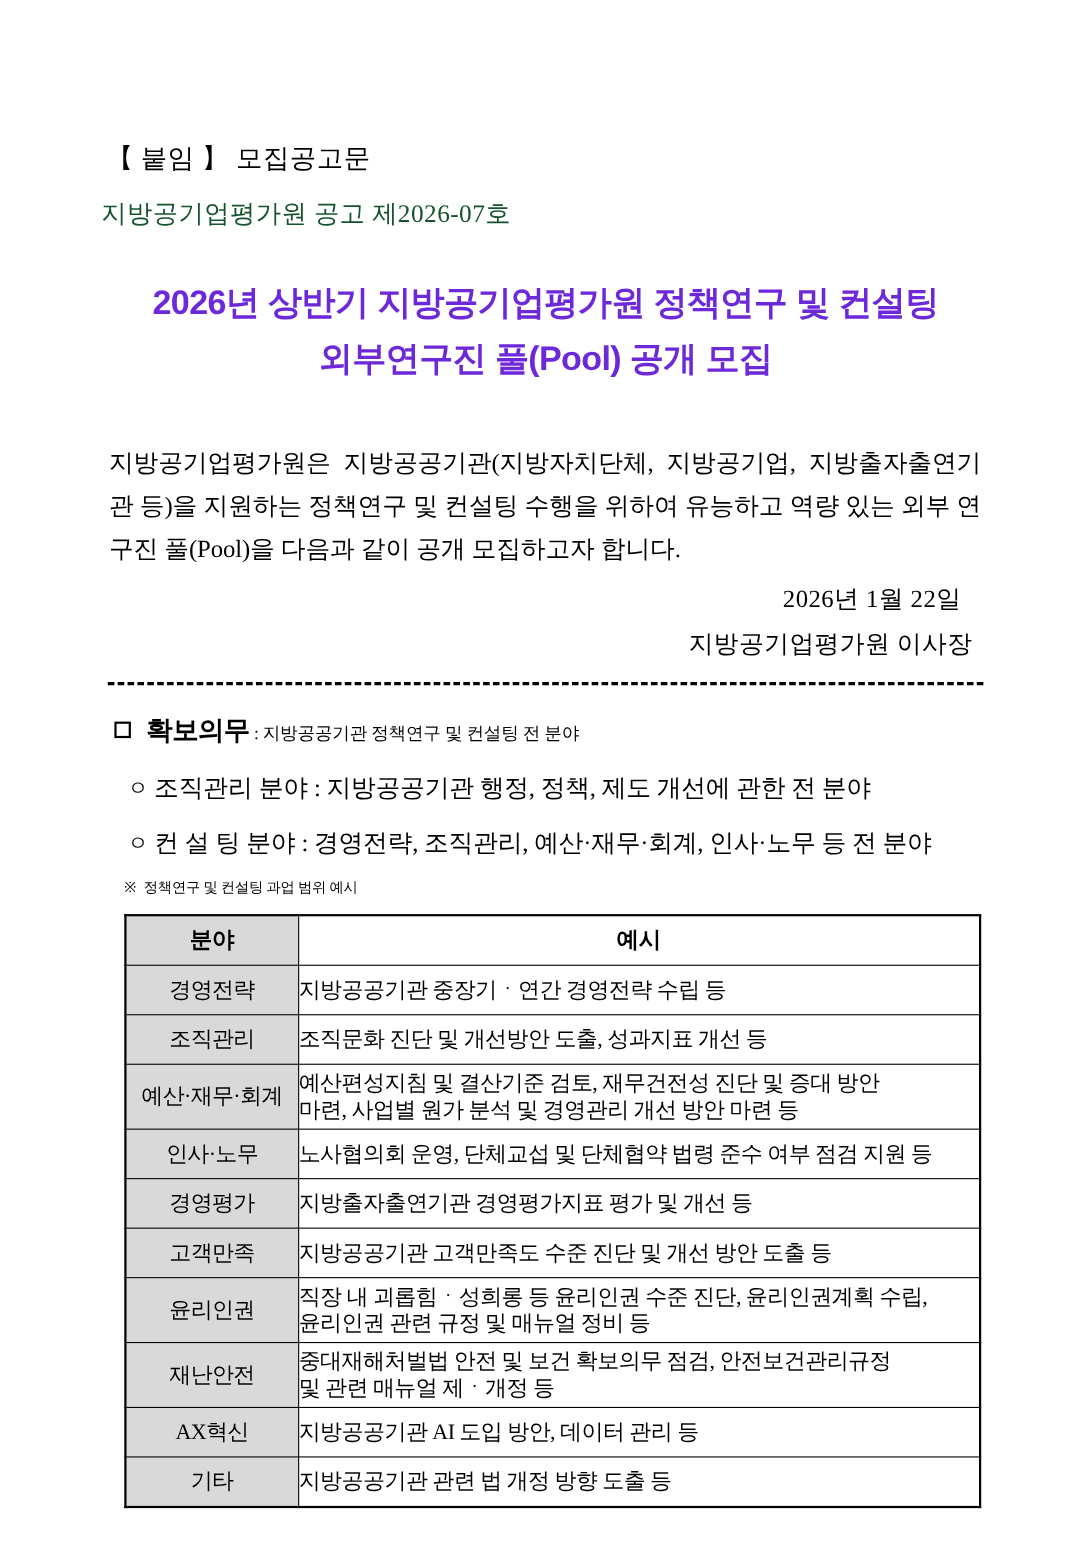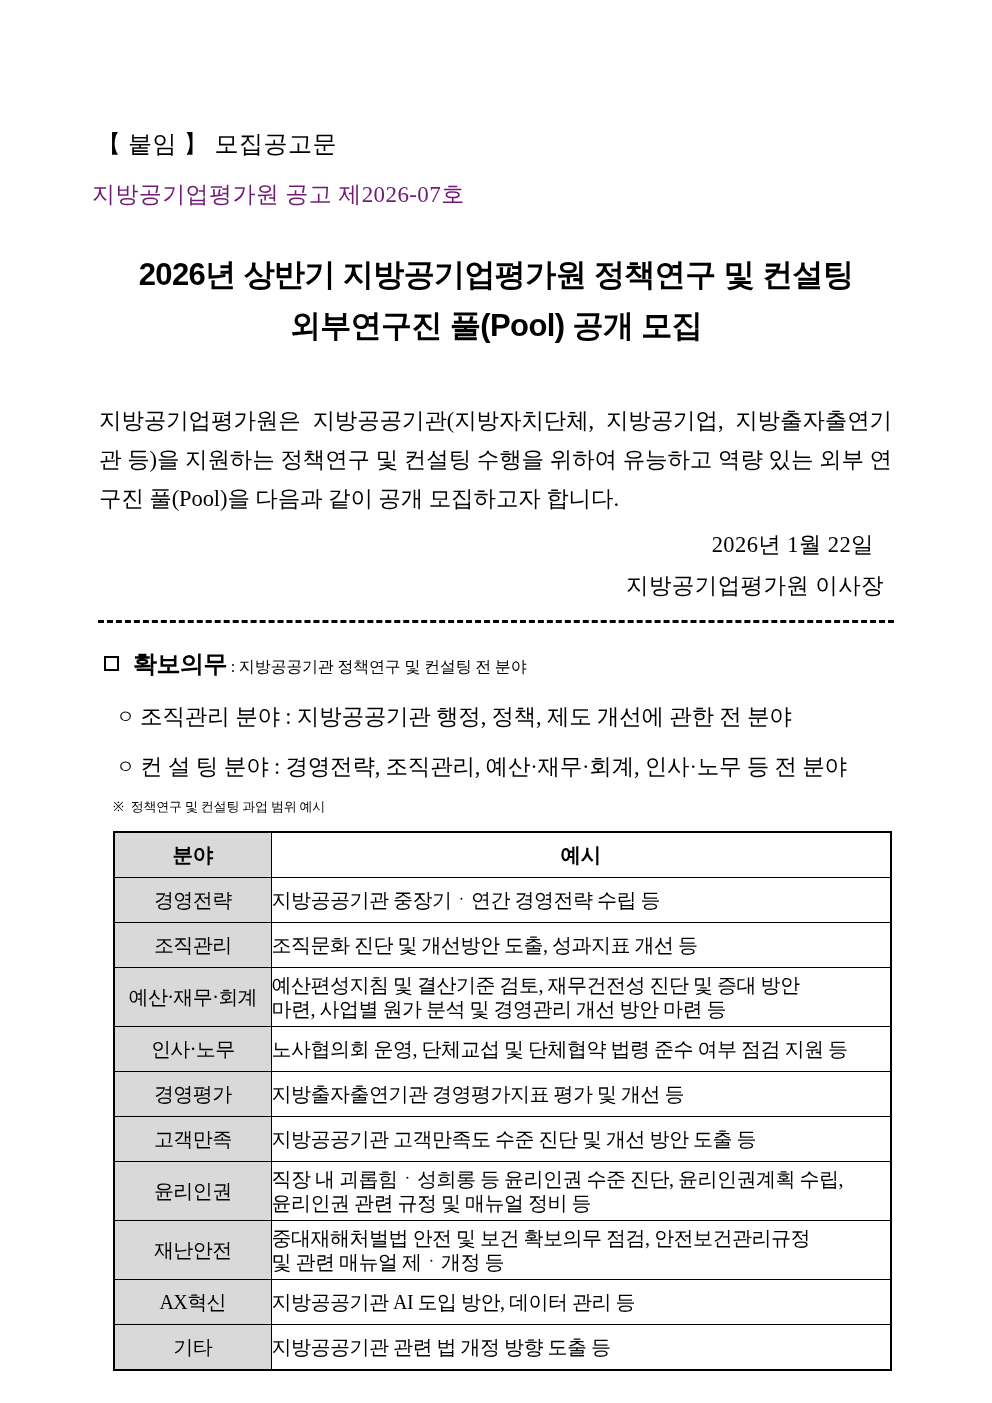--- a/index.html
+++ b/index.html
@@ -33,40 +33,40 @@
     letter-spacing: 0.5px;
     white-space: nowrap;
   }
 
   
   .notice-no {
     position: absolute;
     left: 92px;
     top: 163px;
     font-size: 23px;
-    color: #701a75;
+    color: #14532d;
     letter-spacing: 0.4px;
     white-space: nowrap;
   }
 
   
   .title-block {
     position: absolute;
     left: 0;
     top: 243px;
     width: 992px;
     text-align: center;
   }
   .title-line {
     font-family: "Liberation Sans", "DejaVu Sans", sans-serif;
     font-weight: bold;
     font-size: 31px;
     letter-spacing: -0.6px;
     line-height: 1.0;
-    color: #000000;
+    color: #6d28d9;
   }
   .title-line + .title-line {
     margin-top: 20px;
   }
 
   
   .intro {
     position: absolute;
     left: 99px;
     top: 385px;

